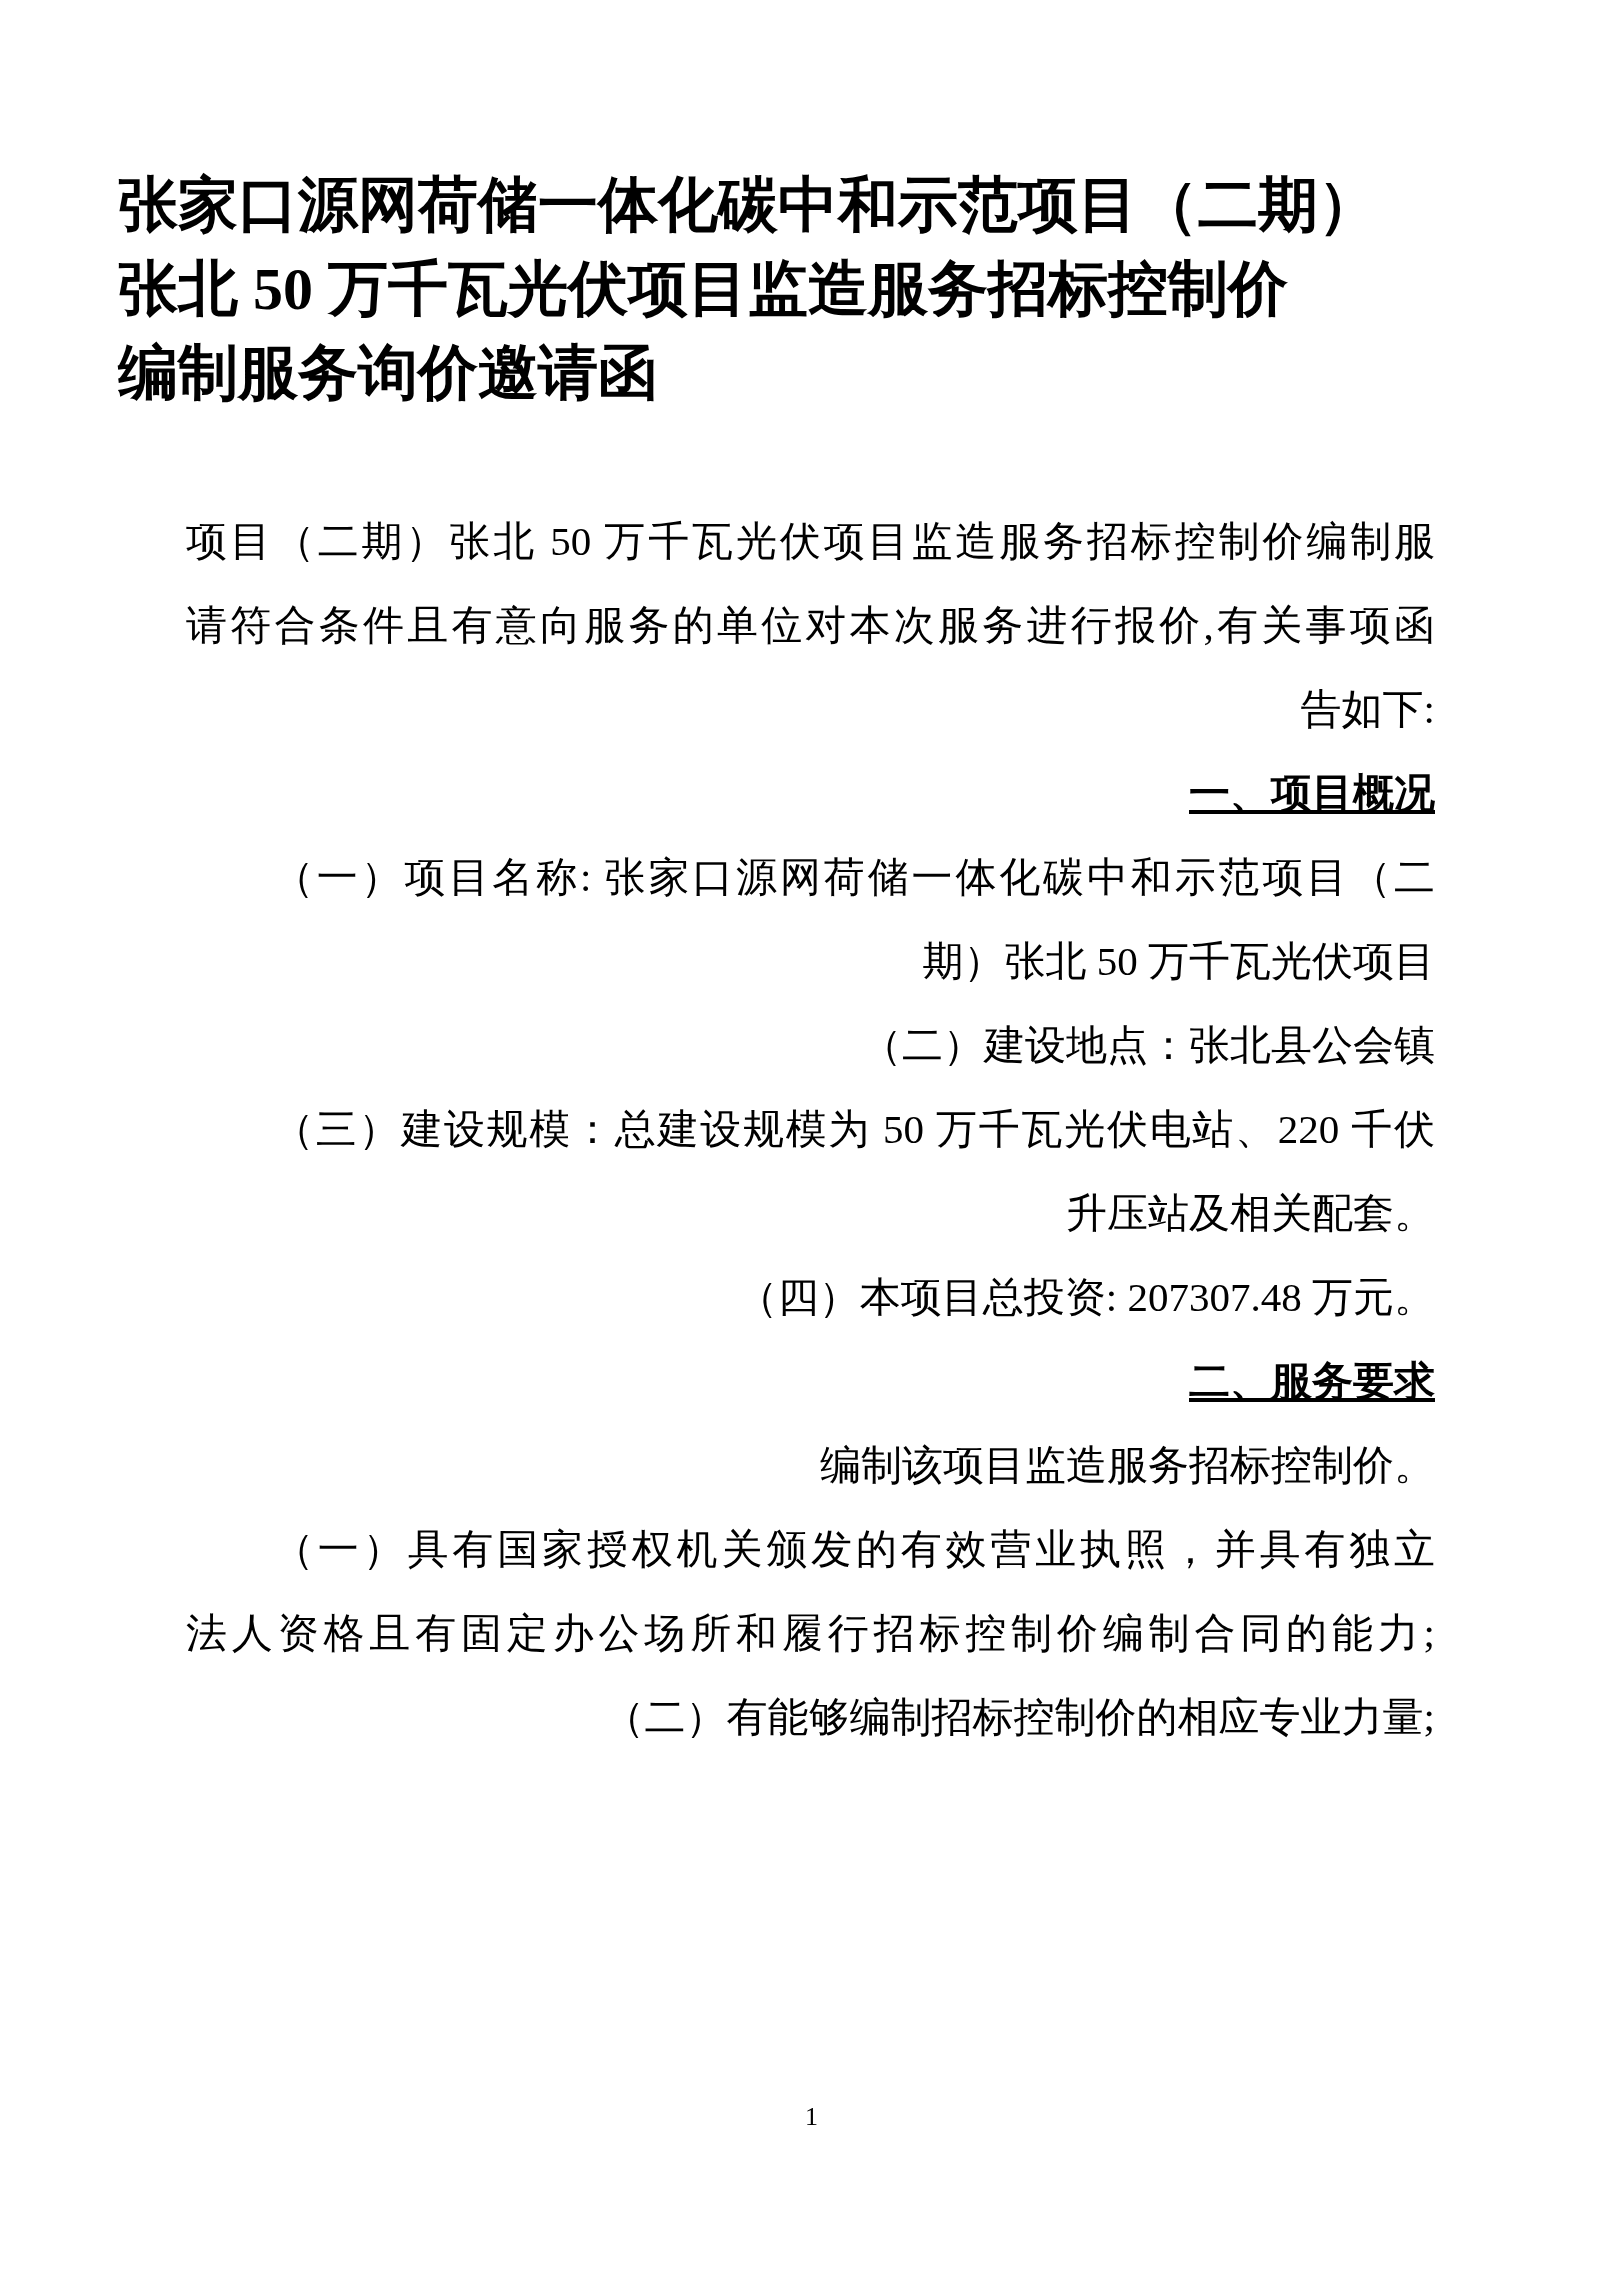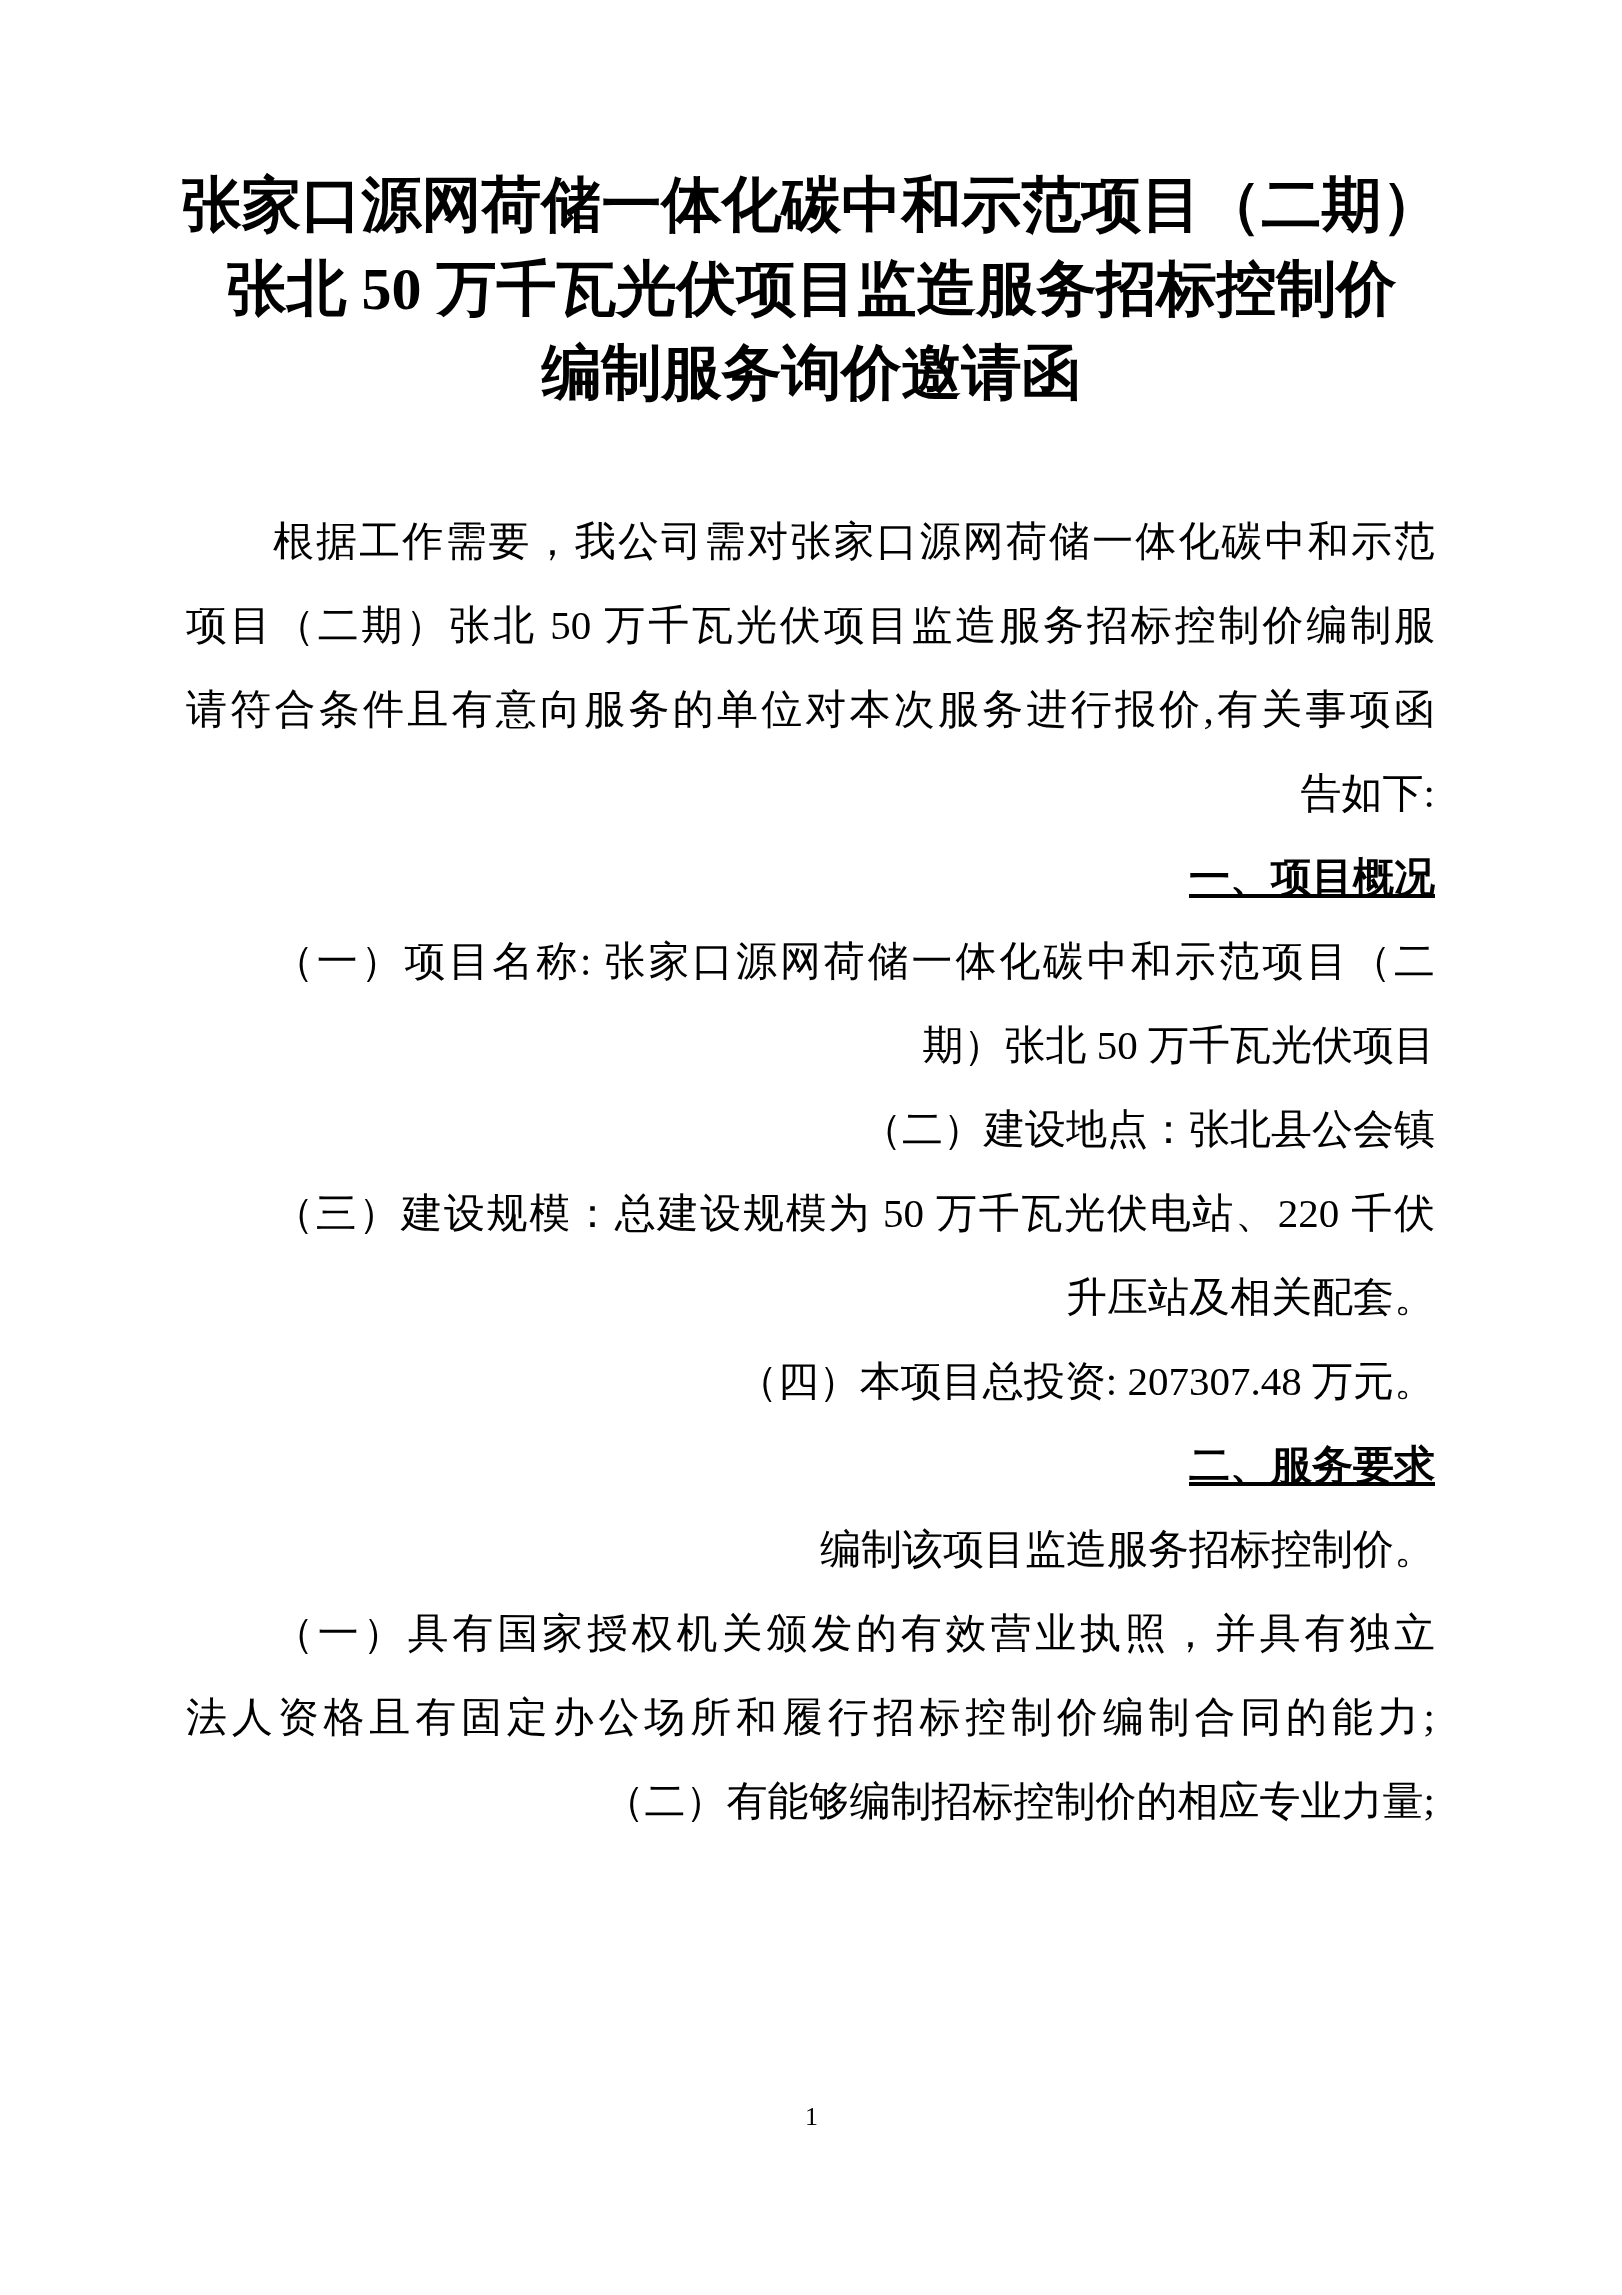--- a/index.html
+++ b/index.html
@@ -12,21 +12,21 @@
     position: relative;
     overflow: hidden;
   }
   .page {
     position: absolute;
     inset: 0;
     background: #ffffff;
   }
   .title-block {
     margin: 163px 118px 0 118px;
-    text-align: center;
+    text-align: left;
   }
   .title-line {
     font-size: 60px;
     line-height: 84px;
     font-weight: 700;
     font-family: "Liberation Serif", serif;
     white-space: nowrap;
   }
   .content {
     margin: 84px 188px 0 186px; 
@@ -63,21 +63,20 @@
 
 <div class="page">
 
   <div class="title-block">
     <div class="title-line">张家口源网荷储一体化碳中和示范项目（二期）</div>
     <div class="title-line">张北 50 万千瓦光伏项目监造服务招标控制价</div>
     <div class="title-line">编制服务询价邀请函</div>
   </div>
 
   <div class="content">
-      <div class="line indent fill">根据工作需要，我公司需对张家口源网荷储一体化碳中和示范</div>
       <div class="line fill">项目（二期）张北 50 万千瓦光伏项目监造服务招标控制价编制服</div>
       <div class="line fill">请符合条件且有意向服务的单位对本次服务进行报价,有关事项函</div>
       <div class="line">告如下:</div>
       <div class="line indent heading">一、项目概况</div>
       <div class="line indent fill">（一）项目名称: 张家口源网荷储一体化碳中和示范项目（二</div>
       <div class="line">期）张北 50 万千瓦光伏项目</div>
       <div class="line indent">（二）建设地点：张北县公会镇</div>
       <div class="line indent fill">（三）建设规模：总建设规模为 50 万千瓦光伏电站、220 千伏</div>
       <div class="line">升压站及相关配套。</div>
       <div class="line indent">（四）本项目总投资: 207307.48 万元。</div>

